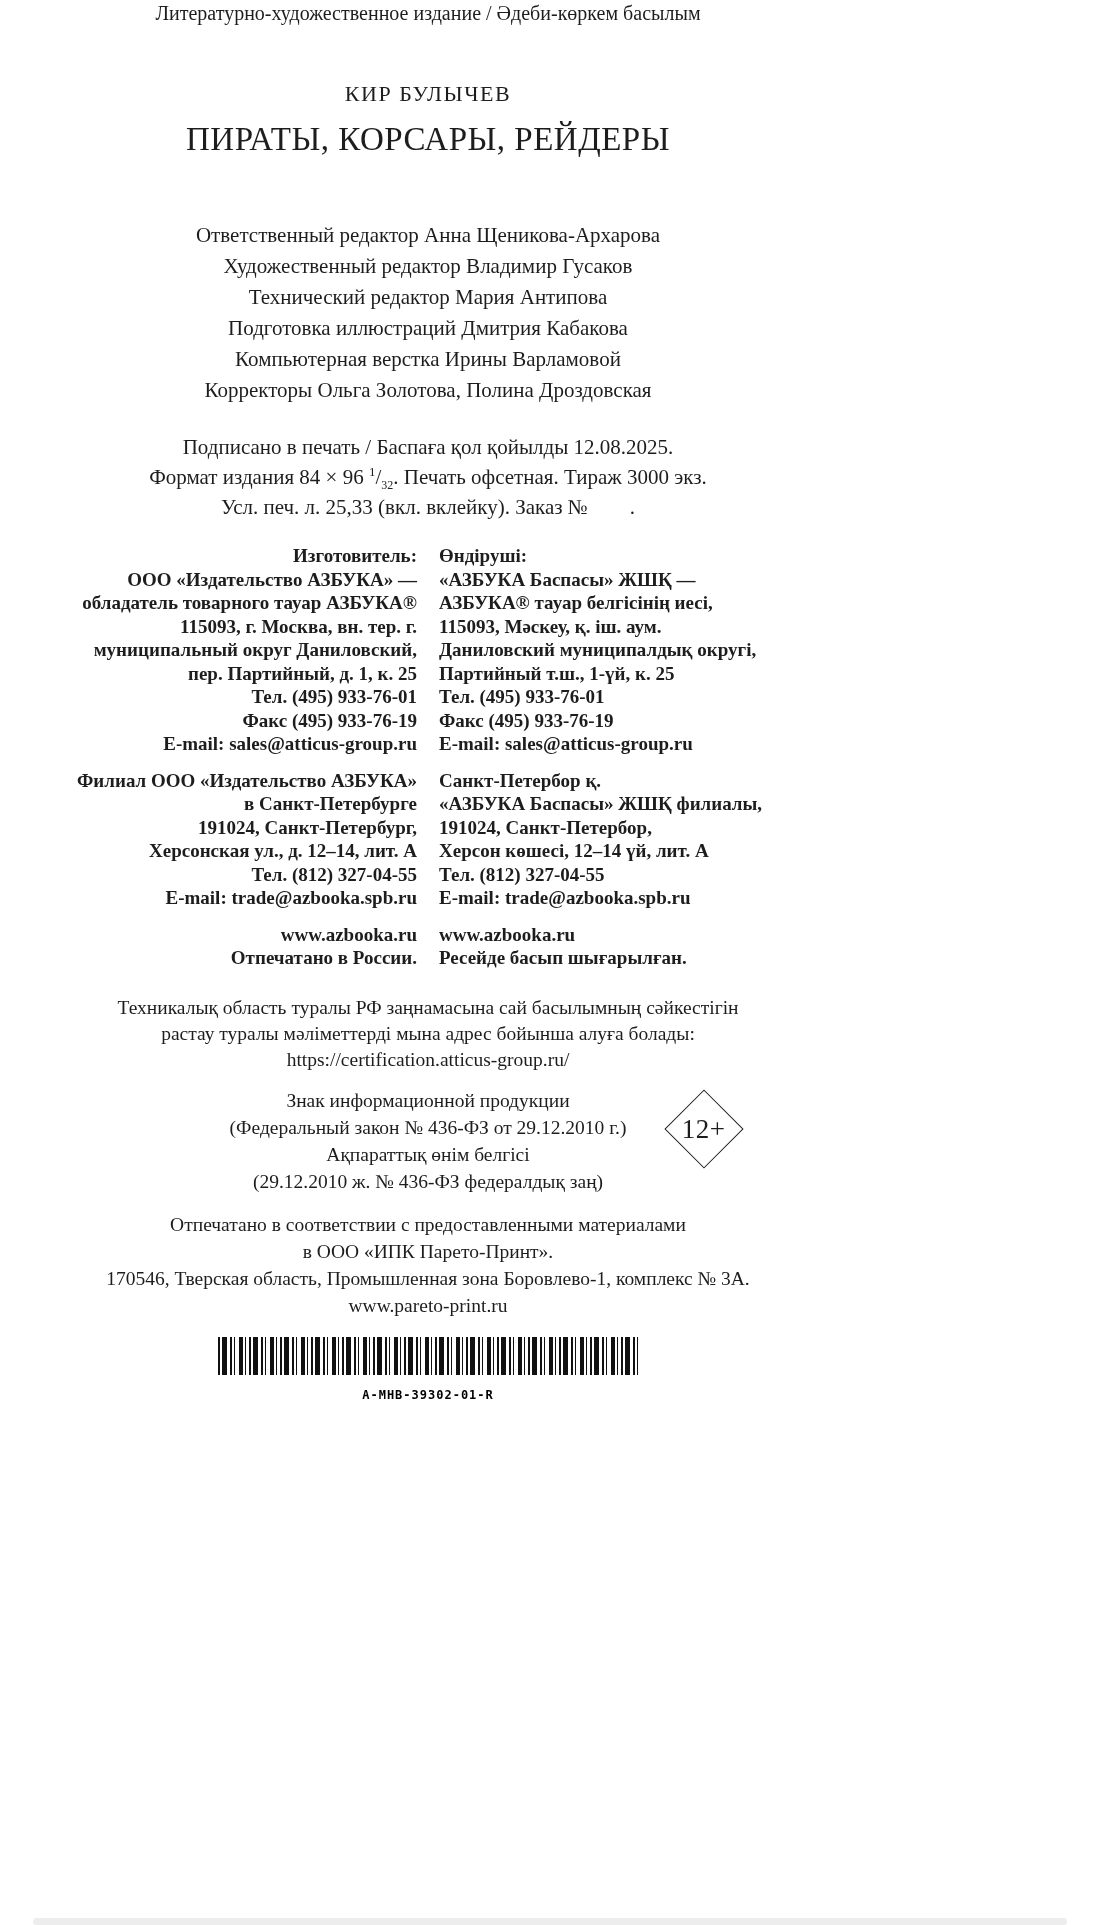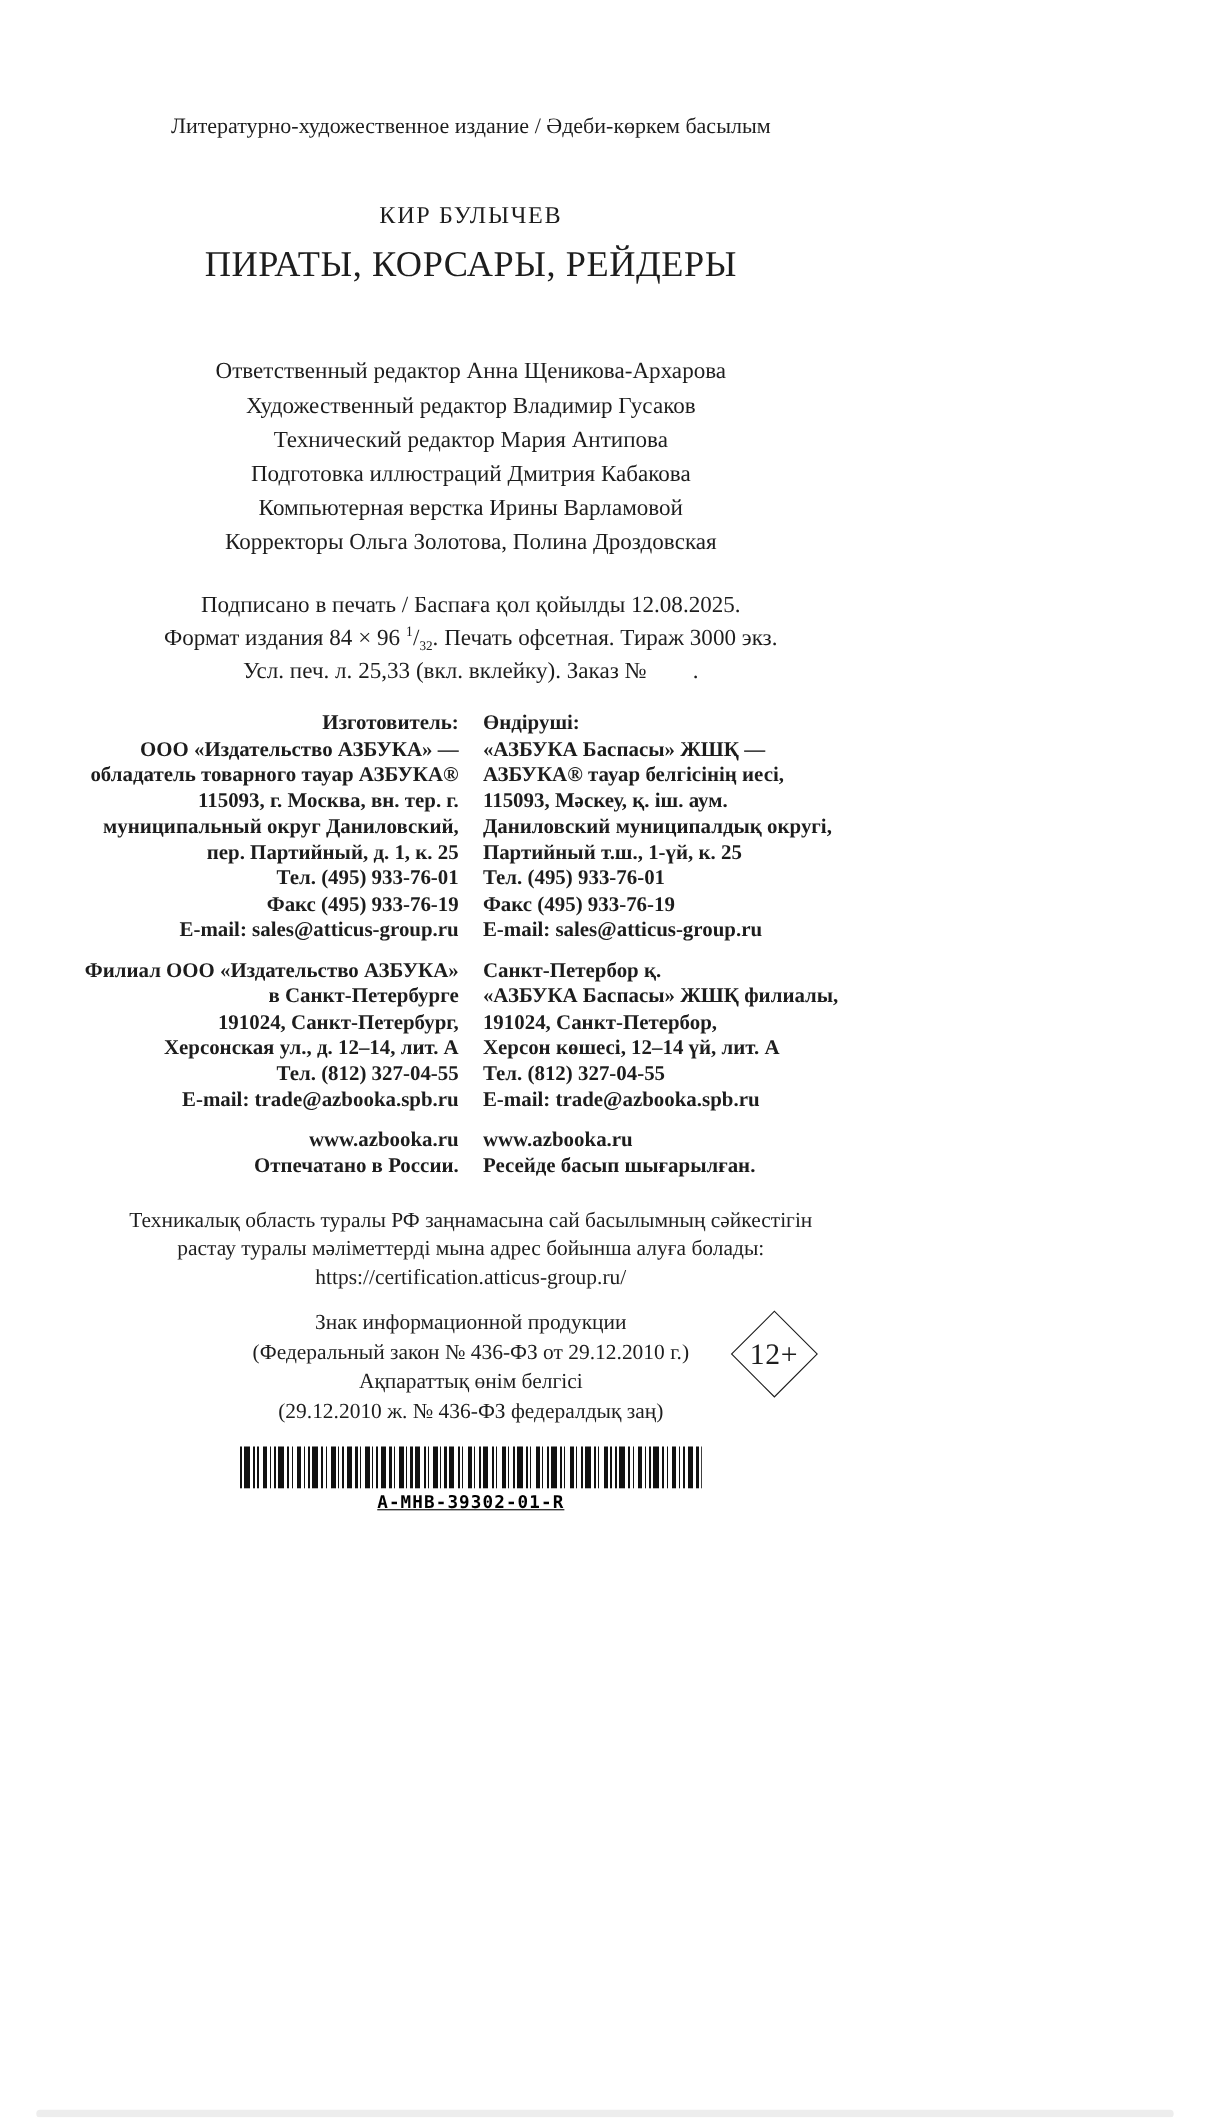--- a/index.html
+++ b/index.html
@@ -8,21 +8,20 @@
     width: 1100px;
     height: 1925px;
     background: #ffffff;
     font-family: "Liberation Serif", "DejaVu Serif", serif;
     color: #1d1d1d;
     overflow: hidden;
   }
   .content {
     width: 740px;
     margin-left: 58px;
-    padding-top: 102px;
     text-align: center;
   }
   .edition-line { font-size: 20px; line-height: 26px; }
   .author { margin-top: 54px; font-size: 22px; letter-spacing: 1.5px; line-height: 28px; }
   .title { margin-top: 10px; font-size: 33px; letter-spacing: 0.5px; line-height: 42px; }
   .credits { margin-top: 60px; font-size: 21px; line-height: 31px; }
   .print-info { margin-top: 26px; font-size: 21px; line-height: 30px; }
   .print-info sup { font-size: 13px; line-height: 0; }
   .print-info sub { font-size: 12px; line-height: 0; }
   .columns {
@@ -72,27 +71,26 @@
       #fff 14px, #fff 16px,
       #111 16px, #111 17px,
       #fff 17px, #fff 21px,
       #111 21px, #111 25px,
       #fff 25px, #fff 27px,
       #111 27px, #111 28px,
       #fff 28px, #fff 31px
     );
   }
   .barcode-label {
-    margin-top: 3px;
+    margin-top: 13px;
     font-family: "DejaVu Sans Mono", monospace;
     font-weight: bold;
-    font-size: 16px;
+    font-size: 12px;
     letter-spacing: 1px;
     color: #000;
-    text-decoration: underline;
   }
   .scan-edge {
     position: absolute;
     bottom: 0;
     left: 3%;
     width: 94%;
     height: 7px;
     background: #ededed;
     border-radius: 4px;
   }
@@ -187,20 +185,26 @@
     <div class="age-block">
       <div>Знак информационной продукции</div>
       <div>(Федеральный закон № 436-ФЗ от 29.12.2010 г.)</div>
       <div>Ақпараттық өнім белгісі</div>
       <div>(29.12.2010 ж. № 436-ФЗ федералдық заң)</div>
       <div class="age-diamond">
         <span>12+</span>
       </div>
     </div>
 
+    <div class="printed-block">
+      <div>Отпечатано в соответствии с предоставленными материалами</div>
+      <div>в ООО «ИПК Парето-Принт».</div>
+      <div>170546, Тверская область, Промышленная зона Боровлево-1, комплекс № 3А.</div>
+      <div>www.pareto-print.ru</div>
+    </div>
 
     <div class="barcode-wrap">
       <div class="barcode"></div>
       <div class="barcode-label">А-МНВ-39302-01-R</div>
     </div>
 
   </div>
 
   <div class="scan-edge"></div>
 </div>

